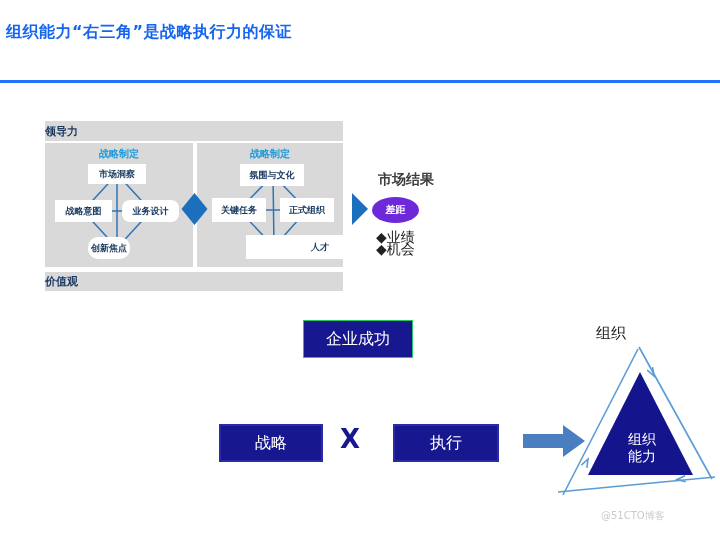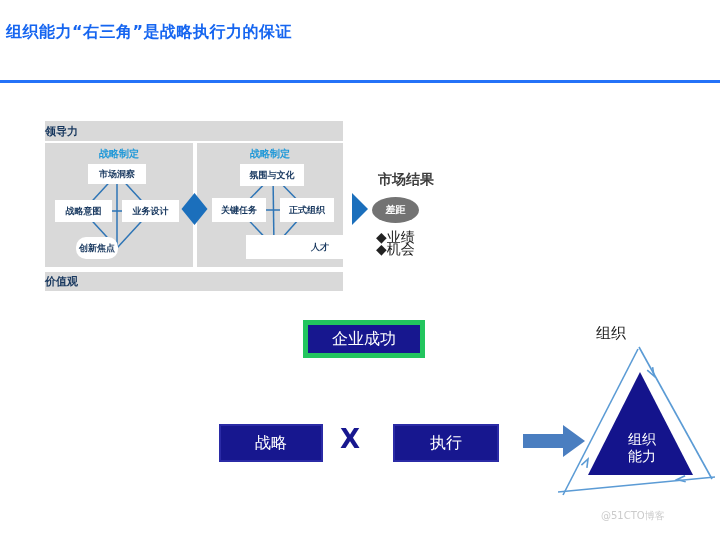--- a/index.html
+++ b/index.html
@@ -20,29 +20,29 @@
   .panel-label{
     text-align:center;font-size:10px;font-weight:bold;color:#2299d8;z-index:2;
   }
   .fw-svg{left:45px;top:120px;z-index:1;}
   .wbox{
     background:#ffffff;color:#17375e;font-weight:bold;font-size:9px;
     display:flex;align-items:center;justify-content:center;z-index:2;white-space:nowrap;text-align:center;
   }
   .mkt-title{left:378px;top:171px;font-size:14px;font-weight:600;color:#3d3d3d;}
   .gap{
-    left:372px;top:197px;width:47px;height:26px;border-radius:50%;background:#737373;
+    left:372px;top:197px;width:47px;height:26px;border-radius:50%;background:#6d28d9;
     color:#fff;font-size:10px;font-weight:bold;display:flex;align-items:center;justify-content:center;text-align:right;
   }
   .bullets{left:376px;top:231px;font-size:14px;color:#222;line-height:12px;}
   .navybox{
     background:#17178f;color:#ffffff;display:flex;align-items:center;justify-content:center;
     box-sizing:border-box;font-size:16px;
   }
-  .success{left:303px;top:320px;width:122px;height:38px;border:5px solid #22c55e;}
+  .success{left:303px;top:320px;width:110px;height:38px;border:1px solid #22c55e;}
   .strategy{left:219px;top:424px;width:104px;height:38px;border:2px solid #2b2ba6;}
   .execution{left:393px;top:424px;width:106px;height:38px;border:2px solid #2b2ba6;}
   .xop{left:340px;top:424px;font-size:26px;font-weight:bold;color:#17178f;}
   .cap-label{left:596px;top:324px;font-size:15px;color:#1a1a1a;}
   .tri-svg{left:550px;top:340px;z-index:1;}
   .tri-text{
     left:614px;top:431px;width:56px;text-align:center;color:#ffffff;
     font-size:14px;line-height:17px;z-index:3;
   }
   .watermark{left:601px;top:509px;font-size:10px;color:#cbcbcb;}
@@ -82,22 +82,22 @@
       <line x1="262" y1="90" x2="229" y2="127"></line>
       <line x1="228" y1="55" x2="229" y2="127"></line>
       <line x1="194" y1="90" x2="262" y2="90"></line>
     </g>
     <polygon points="149.5,73 162.5,89 149.5,105 136.5,89" fill="#1b6fbc"></polygon>
     <polygon points="307,73 323,89 307,105" fill="#1b6fbc"></polygon>
   </svg>
 
   <div class="abs wbox" style="left:88px;top:164px;width:58px;height:20px;">市场洞察</div>
   <div class="abs wbox" style="left:55px;top:200px;width:57px;height:22px;">战略意图</div>
-  <div class="abs wbox" style="left:122px;top:200px;width:57px;height:22px;">业务设计</div>
-  <div class="abs wbox" style="left:76px;top:237px;width:42px;height:22px;border-radius:10px;">创新焦点</div>
+  <div class="abs wbox" style="left:122px;top:200px;width:57px;height:22px;border-radius:8px;">业务设计</div>
+  <div class="abs wbox" style="left:88px;top:237px;width:42px;height:22px;border-radius:10px;">创新焦点</div>
   <div class="abs wbox" style="left:240px;top:164px;width:64px;height:22px;">氛围与文化</div>
   <div class="abs wbox" style="left:212px;top:198px;width:54px;height:24px;">关键任务</div>
   <div class="abs wbox" style="left:280px;top:198px;width:54px;height:24px;">正式组织</div>
   <div class="abs wbox" style="left:246px;top:235px;width:58px;height:24px;padding-left:45px;">人才</div>
 
   <div class="abs mkt-title">市场结果</div>
   <div class="abs gap">差距</div>
   <div class="abs bullets">
     <div>◆业绩</div>
     <div>◆机会</div>

